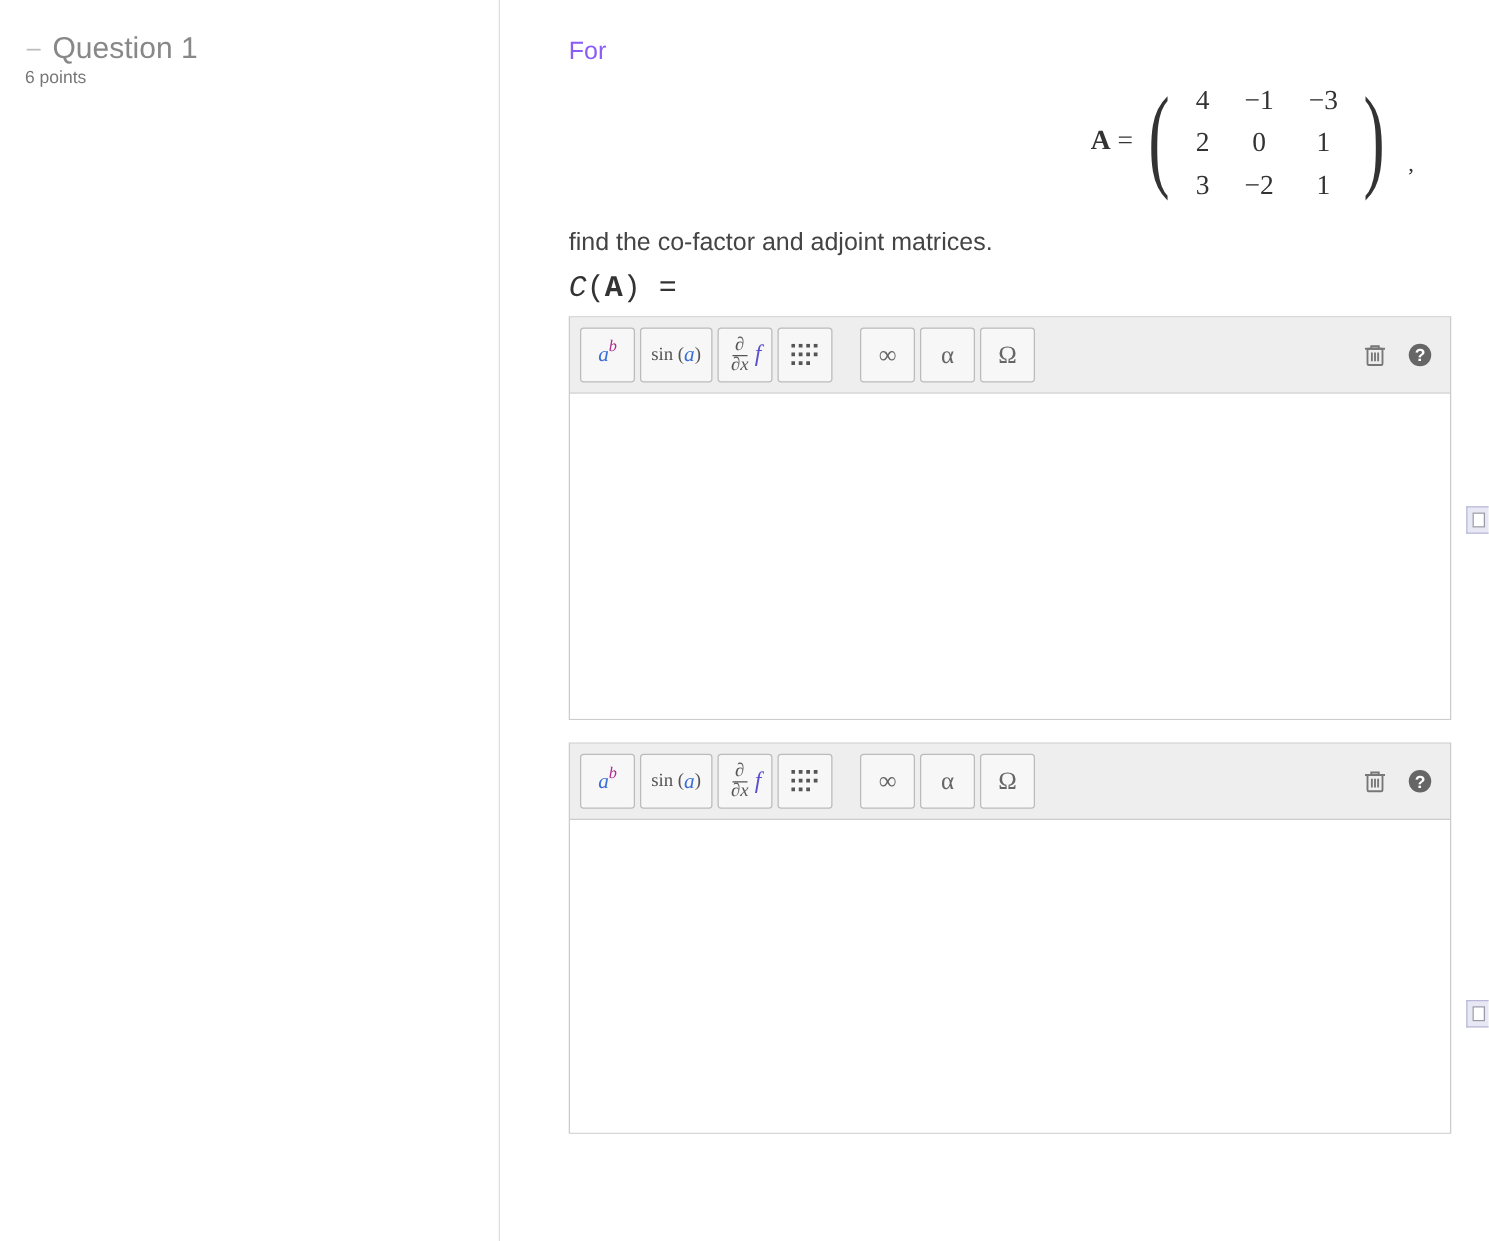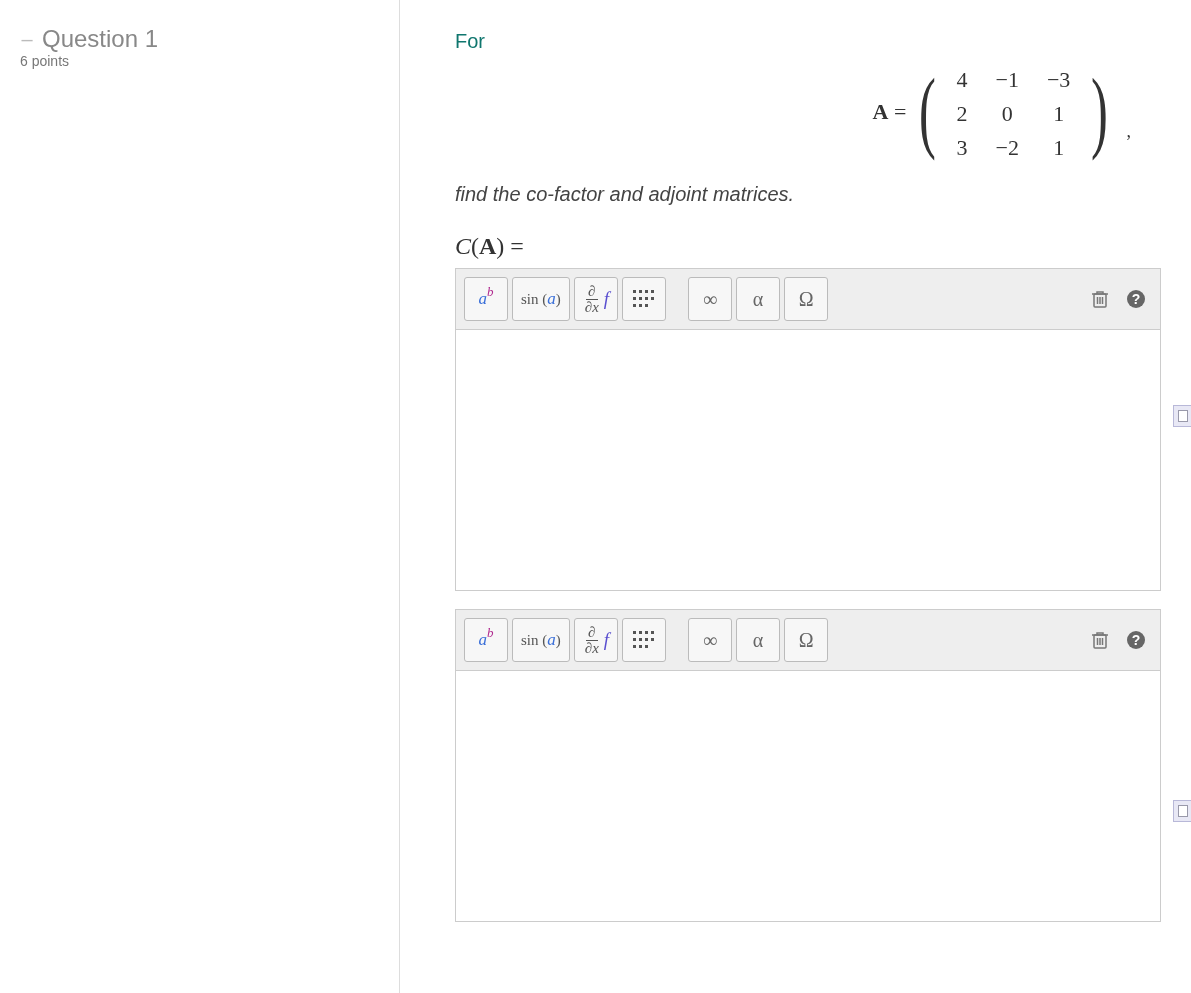--- a/index.html
+++ b/index.html
@@ -38,21 +38,21 @@
     color: #777;
     font-size: 14px;
     margin-top: 0;
   }
   .content {
     flex: 1;
     padding: 30px 30px 30px 55px;
   }
   .prompt-text {
     font-size: 20px;
-    color: #0f766e;
+    color: #8b5cf6;
     margin-bottom: 6px;
   }
   .matrix-eq {
     text-align: right;
     padding-right: 30px;
     font-family: "Times New Roman", serif;
     font-size: 22px;
     margin: 10px 0 18px 0;
   }
   .matrix-eq .A {
@@ -82,27 +82,26 @@
   }
   .comma-trail {
     font-size: 18px;
     margin-left: 6px;
     vertical-align: -18px;
   }
   .instr {
     font-size: 20px;
     color: #444;
     margin-bottom: 6px;
-    font-style: italic;
   }
   .math-label {
-    font-family: Liberation Serif, serif;
+    font-family: Liberation Mono, monospace;
     font-size: 24px;
     font-style: italic;
-    margin: 27px 0 8px 0;
+    margin: 12px 0 8px 0;
   }
   .math-label .upright { font-style: normal; }
   .math-label .bold { font-weight: bold; font-style: normal; }
   .editor {
     border: 1px solid #ccc;
     margin-bottom: 18px;
   }
   .toolbar {
     background: #eee;
     border-bottom: 1px solid #ccc;

